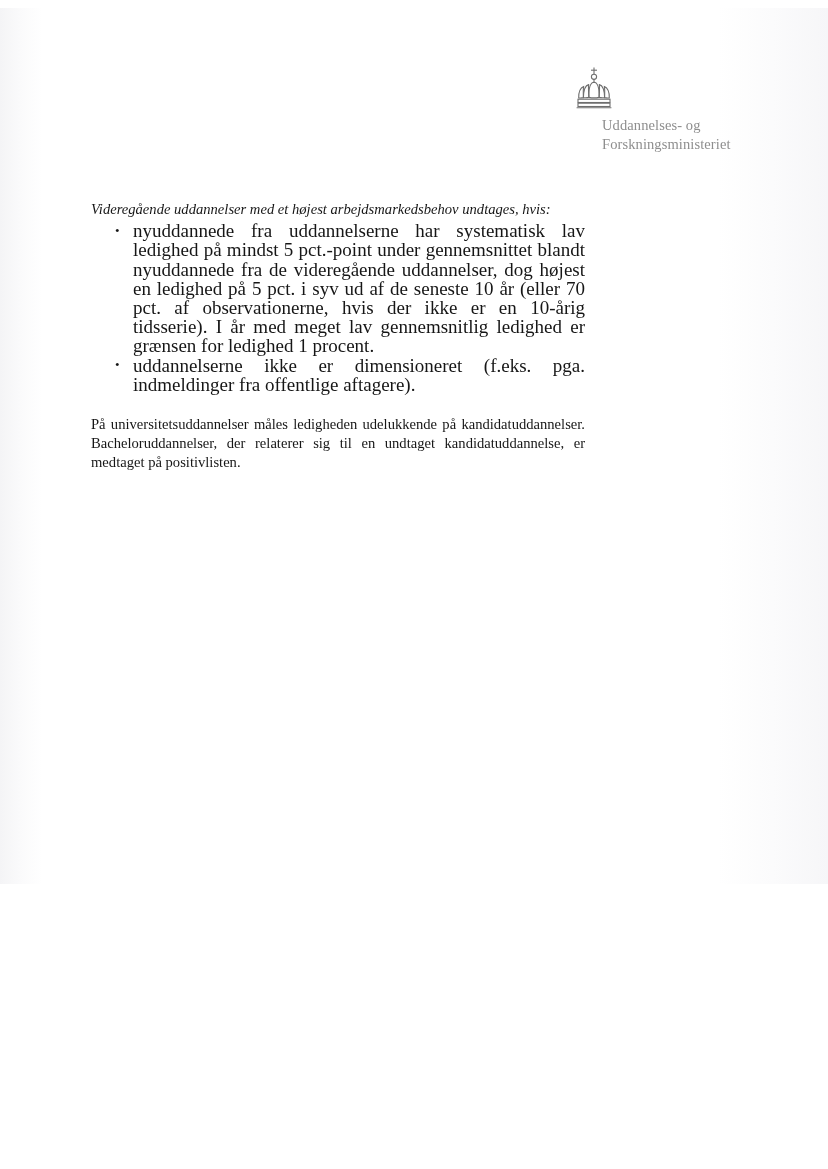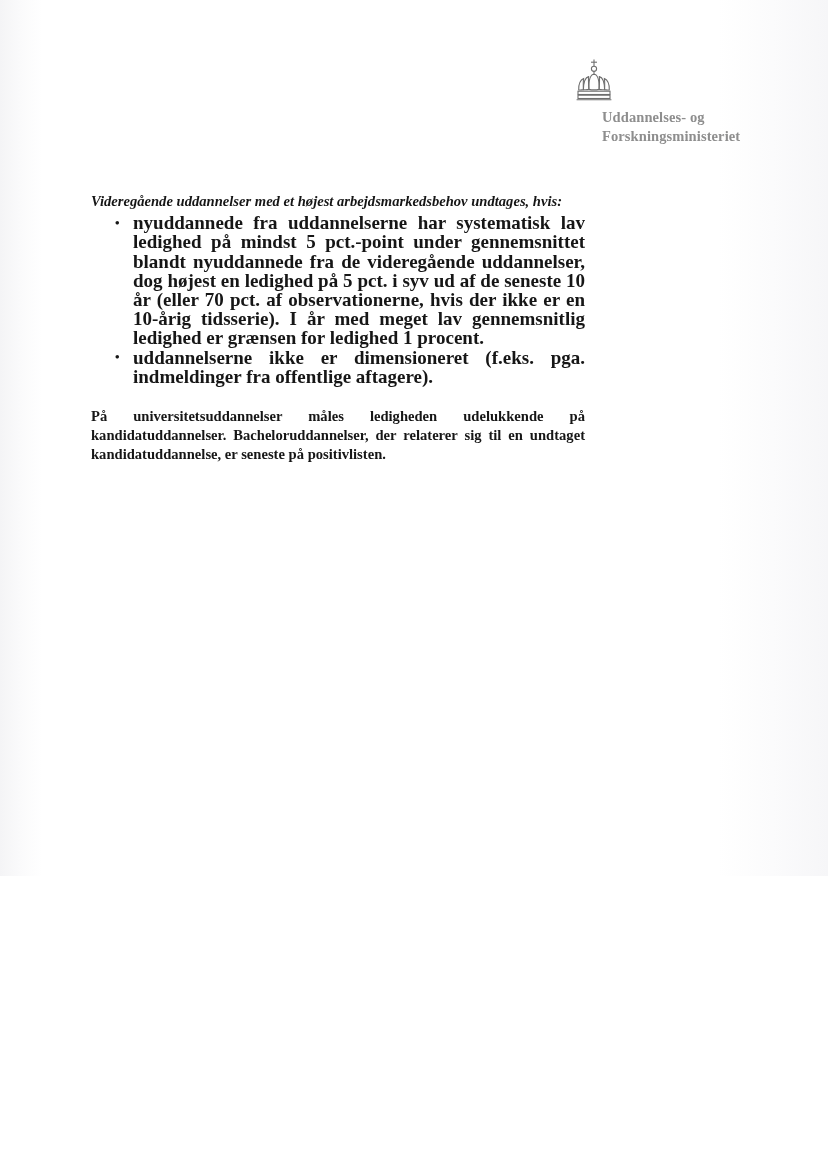--- a/index.html
+++ b/index.html
@@ -6,26 +6,25 @@
   html, body {
     margin: 0;
     padding: 0;
     background: #ffffff;
   }
 
   .page {
     position: relative;
     width: 828px;
     height: 876px;
-    margin: 0 auto;
+    margin: 8px auto;
     background: #ffffff;
     overflow: hidden;
     font-family: "Liberation Serif", "DejaVu Serif", serif;
     color: #161616;
-    font-weight: bold;
   }
 
   
   .scan-tint-left {
     position: absolute;
     left: 0; top: 0;
     width: 42px; height: 1169px;
     background: linear-gradient(to right, #f4f4f6 0%, #fafafb 45%, #ffffff 100%);
     pointer-events: none;
   }
@@ -195,21 +194,21 @@
   <div class="body-block">
 
 
     <p class="lead-italic">Videregående uddannelser med et højest arbejdsmarkedsbehov undtages, hvis:</p>
 
     <ul class="criteria">
       <li>nyuddannede fra uddannelserne har systematisk lav ledighed på mindst 5 pct.-point under gennemsnittet blandt nyuddannede fra de videregående uddannelser, dog højest en ledighed på 5 pct. i syv ud af de seneste 10 år (eller 70 pct. af observationerne, hvis der ikke er en 10-årig tidsserie). I år med meget lav gennemsnitlig ledighed er grænsen for ledighed 1 procent.</li>
       <li>uddannelserne ikke er dimensioneret (f.eks. pga. indmeldinger fra offentlige aftagere).</li>
     </ul>
 
-    <p class="para closing-para">På universitetsuddannelser måles ledigheden udelukkende på kandidatuddannelser. Bacheloruddannelser, der relaterer sig til en undtaget kandidatuddannelse, er seneste på positivlisten.</p>
+    <p class="para closing-para">På universitetsuddannelser måles ledigheden udelukkende på kandidatuddannelser. Bacheloruddannelser, der relaterer sig til en undtaget kandidatuddannelse, er medtaget på positivlisten.</p>
   </div>
 
   <div class="footer">
     <span class="page-label">Side</span><span>2/2</span>
   </div>
   <div class="footer-speck"></div>
 
 </div>
 
 </body></html>

